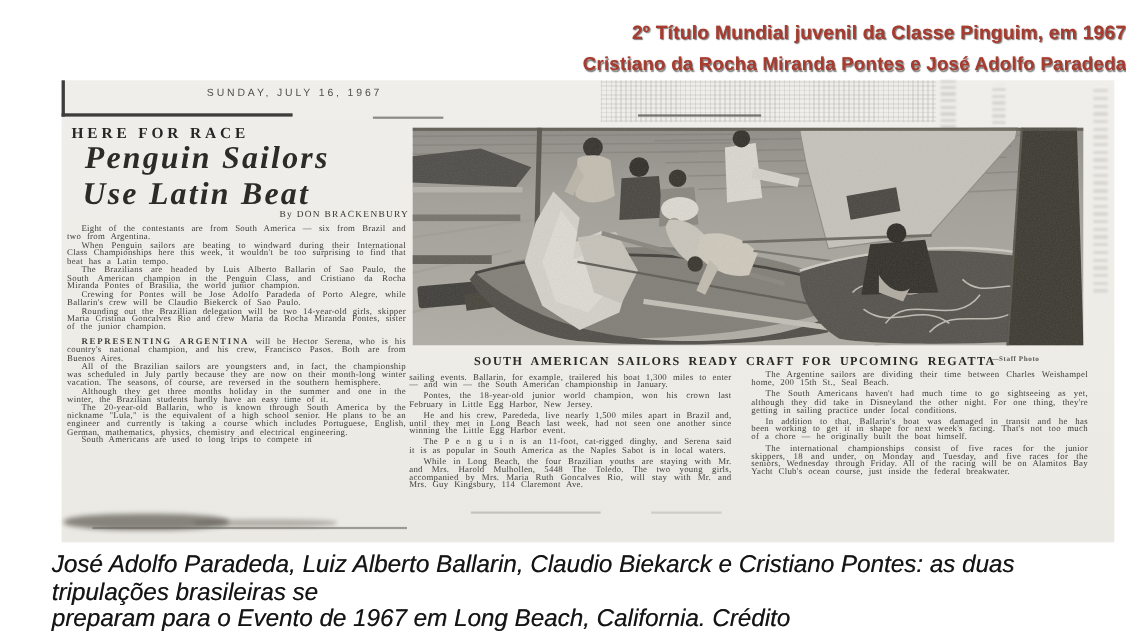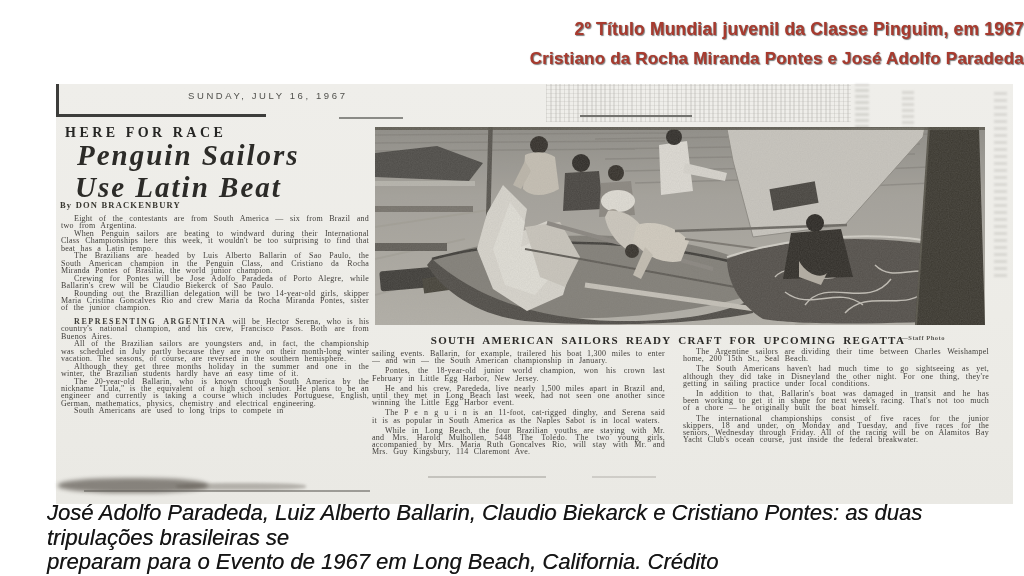--- a/index.html
+++ b/index.html
@@ -8,36 +8,36 @@
 
   
   .title{position:absolute;left:0;width:100%;text-align:right;
          font-family:"Liberation Sans",sans-serif;font-weight:700;font-size:17.5px;
          color:#a83a2e;letter-spacing:.2px;
          text-shadow:1px 1.2px 1px rgba(85,85,85,.75),0 0 1px rgba(120,70,60,.5);}
   .title.t1{top:19px;}
   .title.t2{top:49px;font-size:17px;}
 
   
-  .paper{position:absolute;left:56px;top:84px;width:957px;height:420px;
+  .paper{position:absolute;left:56px;top:73px;width:957px;height:420px;
          background:linear-gradient(180deg,#efeeea 0%,#edece7 55%,#eae9e4 100%);}
   .paper > div{position:absolute;}
 
   .corner-v{left:0;top:0;width:3px;height:33px;background:#3d3d3b;}
   .rule-main{left:0;top:30px;width:210px;height:2.5px;background:#3d3d3b;}
   .rule-b{left:283px;top:33px;width:64px;height:2px;background:#8a8a86;}
   .rule-c{left:524px;top:31px;width:112px;height:2px;background:#72726e;}
 
   .dateline{left:132px;top:6px;font-family:"Liberation Sans",sans-serif;
             font-size:9.5px;letter-spacing:2.6px;color:#50504c;}
   .kicker{left:9px;top:41px;font-weight:700;font-size:14px;letter-spacing:3.5px;color:#262624;}
   .headline{font-style:italic;font-weight:700;color:#2c2b28;letter-spacing:2px;white-space:nowrap;}
   .headline.h1{left:21px;top:55px;font-size:29px;}
   .headline.h2{left:19px;top:87px;font-size:29px;}
-  .byline{left:4px;top:116px;width:312px;text-align:left;font-size:8.5px;font-weight:700;
+  .byline{left:4px;top:116px;width:312px;text-align:right;font-size:8.5px;font-weight:400;
           letter-spacing:1.2px;color:#37362f;}
 
   .col{position:absolute;text-align:justify;color:#403e3a;font-size:8px;line-height:7.5px;
        letter-spacing:.25px;word-spacing:3px;}
   .col p{margin:0;text-indent:13px;}
   .col p.noind{text-indent:0;}
   .col1{left:5px;top:131px;width:308px;line-height:7.45px;}
   .col1 p.rep{margin-top:6px;}
   .col1 p.rep strong{letter-spacing:1.6px;}
   .col2{left:316px;top:266px;width:293px;line-height:7.2px;}

